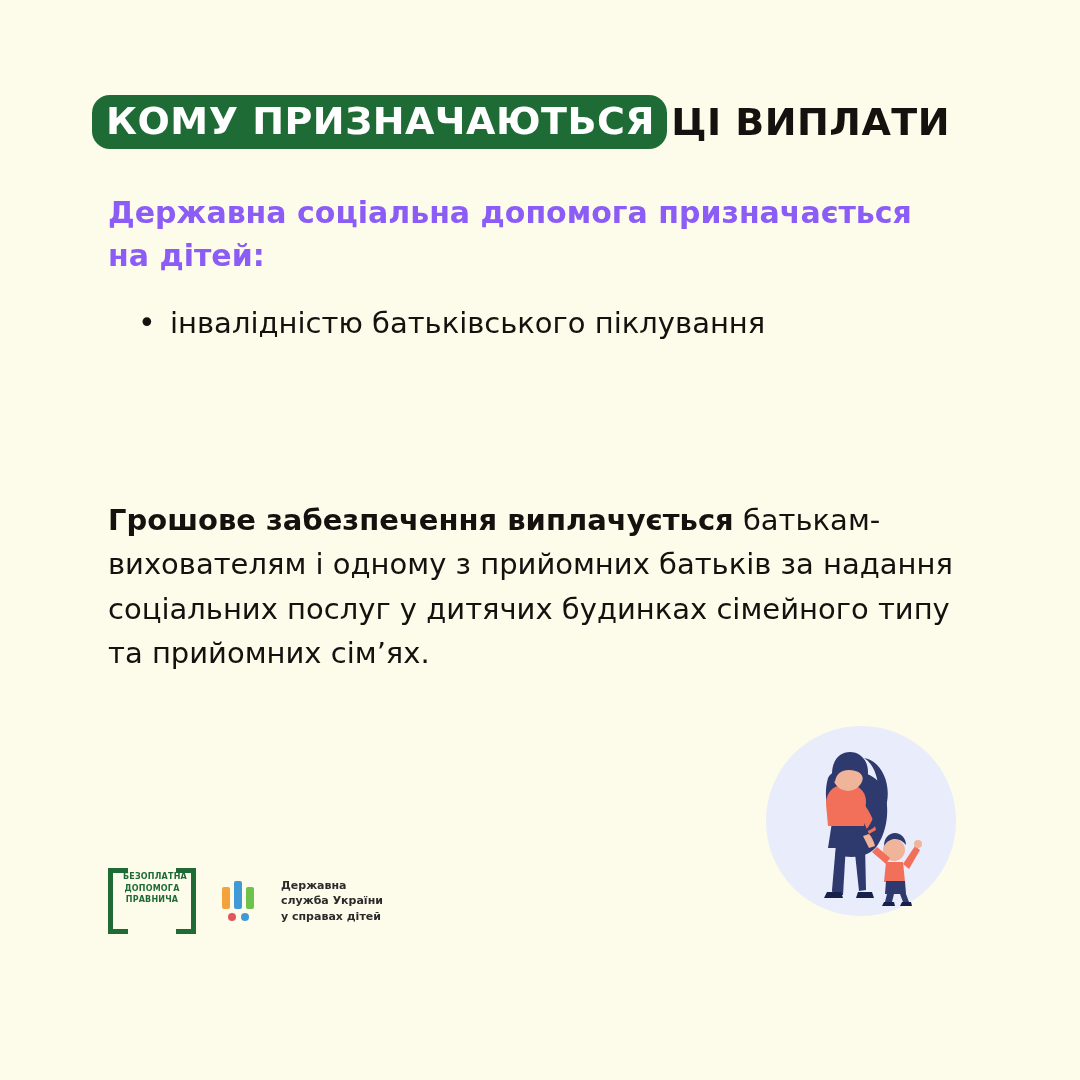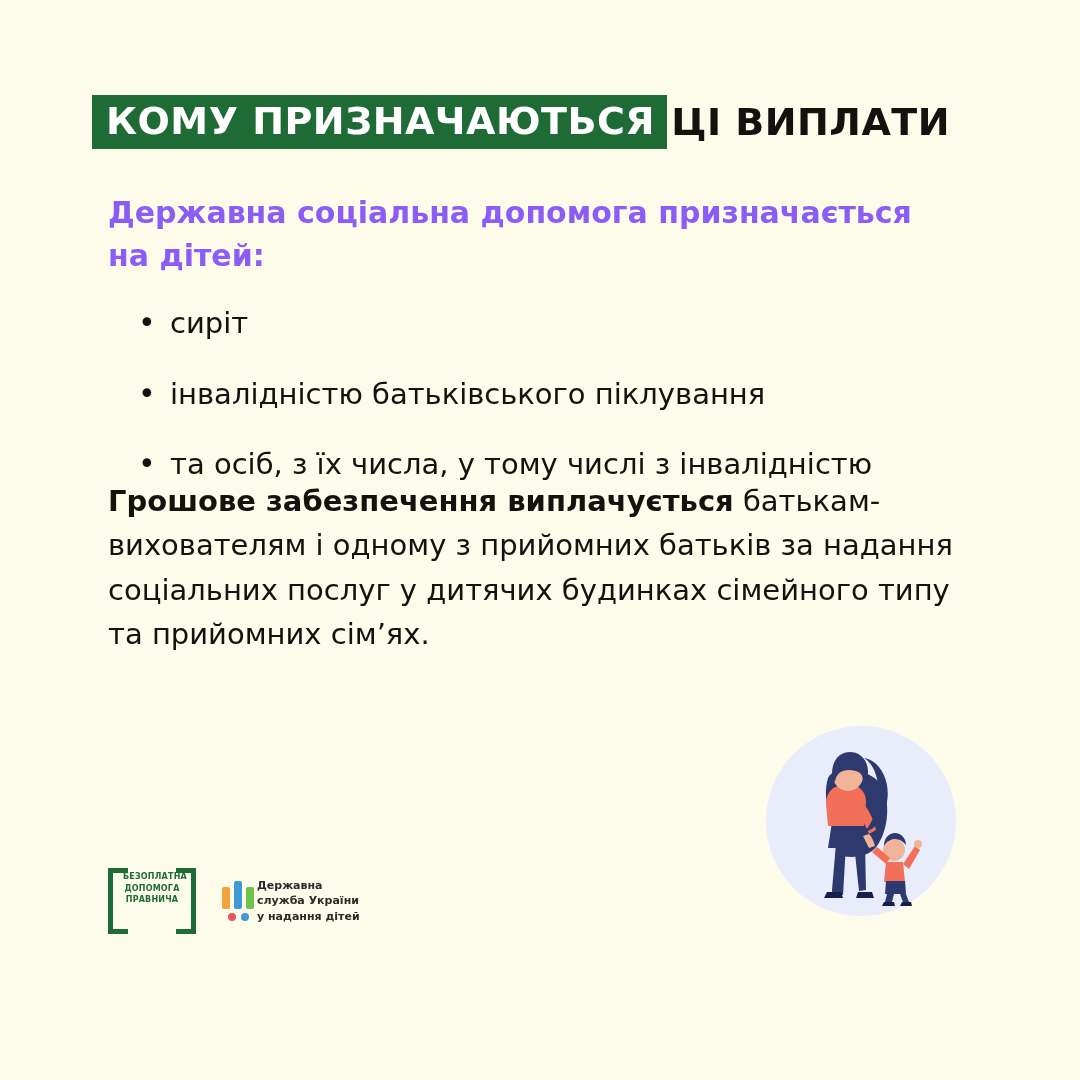--- a/index.html
+++ b/index.html
@@ -34,20 +34,21 @@
   }
   .title-highlight {
     background: #1f6b36;
     color: #ffffff;
     font-size: 38px;
     font-weight: bold;
     letter-spacing: 0.5px;
     padding: 7px 12px 9px 14px;
     line-height: 1;
     display: inline-block;
+    border-radius: 18px;
   }
   .title-rest {
     color: #14110f;
     font-size: 38px;
     font-weight: bold;
     letter-spacing: 0.5px;
     line-height: 1;
     padding-left: 4px;
     display: inline-block;
   }
@@ -88,21 +89,21 @@
     left: 2px;
     top: -2px;
     font-size: 30px;
     line-height: 1.3;
     color: #14110f;
   }
 
   .para {
     position: absolute;
     left: 108px;
-    top: 479px;
+    top: 498px;
     width: 850px;
     font-size: 29px;
     line-height: 1.53;
     color: #14110f;
   }
   .para b { font-weight: bold; }
 
   
   .illustration {
     position: absolute;
@@ -147,21 +148,21 @@
     font-size: 8px;
     font-weight: bold;
     line-height: 1.45;
     color: #1f6b36;
     letter-spacing: 0.2px;
   }
 
   .logo-child {
     display: flex;
     align-items: center;
-    gap: 1px;
+    gap: 25px;
   }
   .logo-child .mark {
     position: relative;
     width: 34px;
     height: 40px;
   }
   .logo-child .mark .bar {
     position: absolute;
     width: 8px;
     border-radius: 2px;
@@ -185,23 +186,21 @@
 <div class="page">
 
   <div class="title-row">
     <span class="title-highlight">КОМУ ПРИЗНАЧАЮТЬСЯ</span>
     <span class="title-rest">ЦІ ВИПЛАТИ</span>
   </div>
 
   <div class="lead">Державна соціальна допомога призначається на дітей:</div>
 
   <ul class="bullets">
-    <li>сиріт</li>
     <li>інвалідністю батьківського піклування</li>
-    <li>та осіб, з їх числа, у тому числі з інвалідністю</li>
   </ul>
 
   <div class="para">
     <b>Грошове забезпечення виплачується</b><span> батькам-вихователям і одному з прийомних батьків за надання соціальних послуг у дитячих будинках сімейного типу та прийомних сім’ях.</span>
   </div>
 
   <div class="illustration">
     <svg viewBox="0 0 190 190" width="190" height="190" xmlns="http://www.w3.org/2000/svg">
       <circle cx="95" cy="95" r="95" fill="#e8ecfb"></circle>
 
@@ -255,19 +254,19 @@
       <div class="mark">
         <span class="bar" style="left:0;top:6px;height:22px;background:#f2a33c;"></span>
         <span class="bar" style="left:12px;top:0;height:28px;background:#3f9ad6;"></span>
         <span class="bar" style="left:24px;top:6px;height:22px;background:#6cc24a;"></span>
         <span class="dot" style="left:6px;top:32px;background:#e0585b;"></span>
         <span class="dot" style="left:19px;top:32px;background:#3f9ad6;"></span>
       </div>
       <div class="lc-text">
         <div>Державна</div>
         <div>служба України</div>
-        <div>у надання дітей</div>
+        <div>у справах дітей</div>
       </div>
     </div>
 
   </div>
 
 </div>
 
 </body></html>

